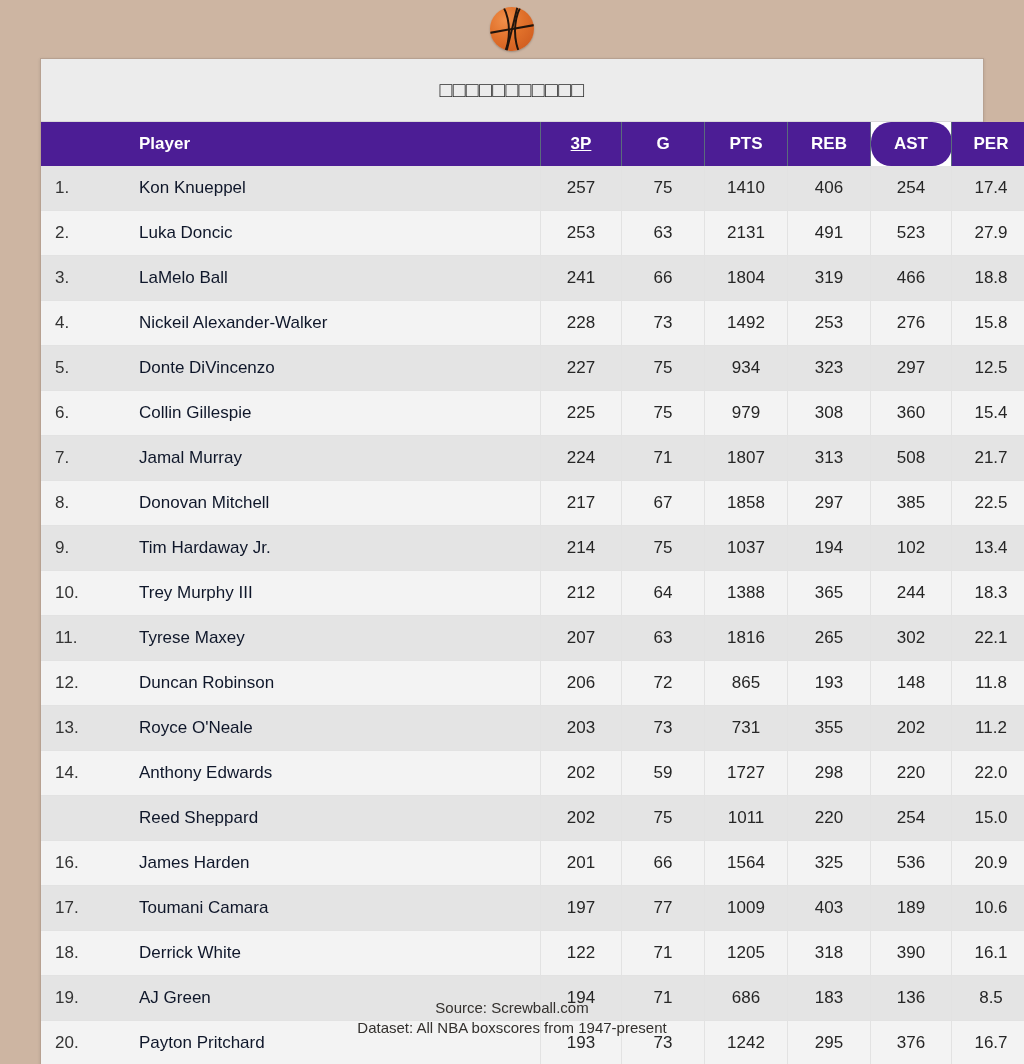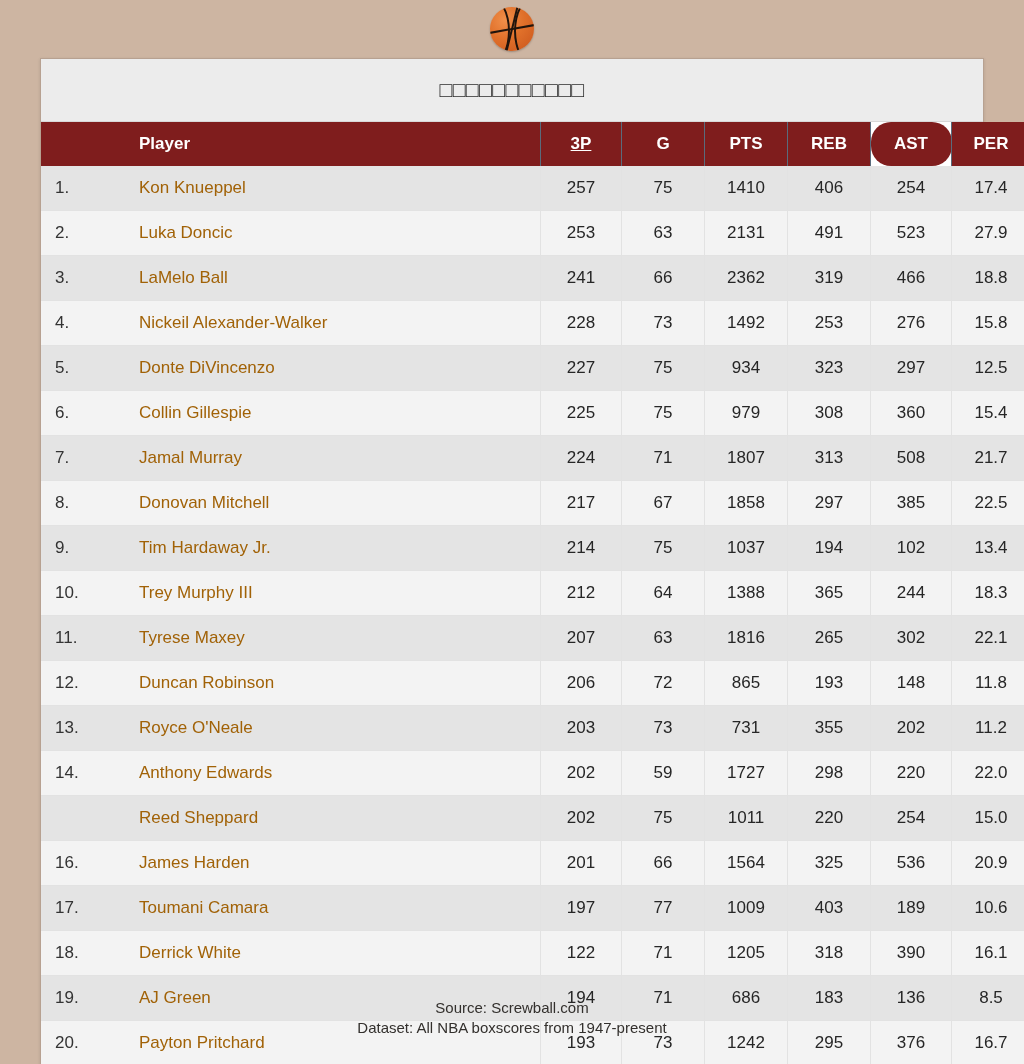--- a/index.html
+++ b/index.html
@@ -85,21 +85,21 @@
     font-size: 21px;
     color: #2b2b2b;
     letter-spacing: 0.5px;
   }
   table {
     border-collapse: collapse;
     width: 100%;
     table-layout: fixed;
   }
   thead th {
-    background: #7f1d1d;
+    background: #4c1d95;
     color: #ffffff;
     font-size: 17px;
     font-weight: bold;
     height: 42px;
     text-align: center;
     border-right: 1px solid #5a6b7c;
   }
   thead th:last-child { border-right: none; }
   th.col-rank { width: 82px; border-right: none; }
   th.col-player { width: 400px; text-align: left; padding-left: 14px; }
@@ -122,21 +122,21 @@
   tbody tr:last-child td { border-bottom: none; }
   td.rank {
     text-align: left;
     padding-left: 14px;
     color: #333;
     border-right: none;
   }
   td.player {
     text-align: left;
     padding-left: 14px;
-    color: #a16207;
+    color: #0f172a;
   }
   td.v3p { font-weight: normal; }
   tbody tr.odd td { background: #e4e4e4; }
   tbody tr.even td { background: #f3f3f3; }
 
   .footer {
     position: absolute;
     left: 0;
     right: 0;
     bottom: 26px;
@@ -193,21 +193,21 @@
           <td>2131</td>
           <td>491</td>
           <td>523</td>
           <td>27.9</td>
         </tr>
         <tr class="odd">
           <td class="rank">3.</td>
           <td class="player">LaMelo Ball</td>
           <td class="v3p">241</td>
           <td>66</td>
-          <td>2362</td>
+          <td>1804</td>
           <td>319</td>
           <td>466</td>
           <td>18.8</td>
         </tr>
         <tr class="even">
           <td class="rank">4.</td>
           <td class="player">Nickeil Alexander-Walker</td>
           <td class="v3p">228</td>
           <td>73</td>
           <td>1492</td>

